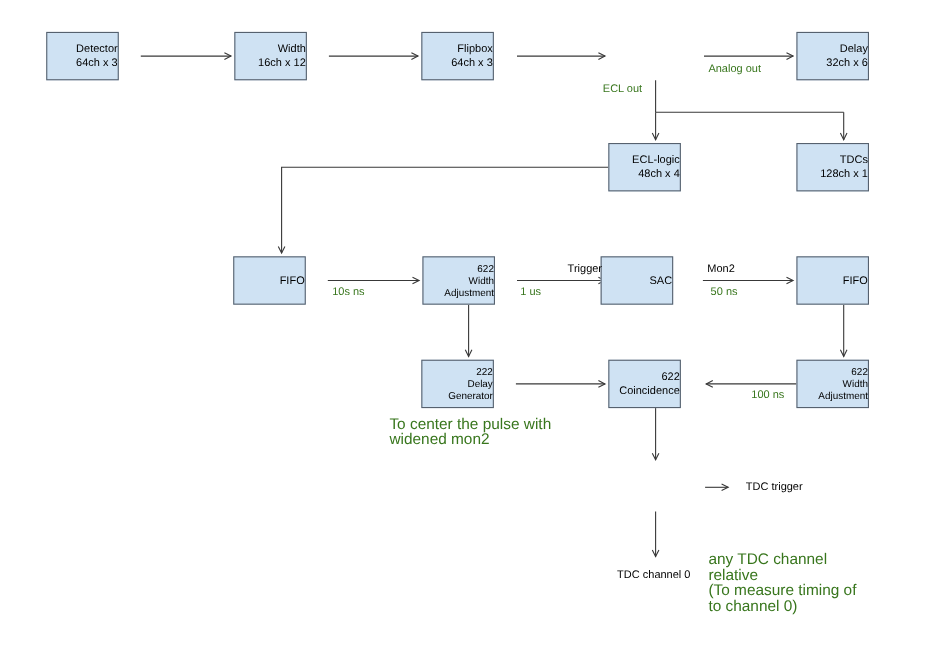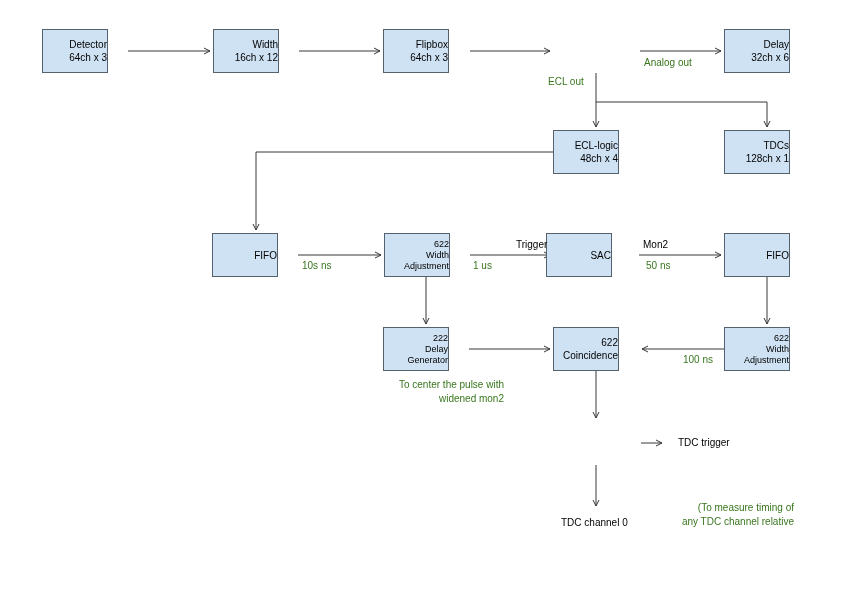--- a/index.html
+++ b/index.html
@@ -14,21 +14,21 @@
     position:absolute; width:66px; height:44px;
     background:#cfe2f3; border:1px solid #56616e;
     display:flex; flex-direction:column; align-items:flex-end; justify-content:center;
     font-size:10px; line-height:13px; color:#000000; text-align:center;
   }
   .node.three { font-size:9px; line-height:11px; }
   .node span { display:block; white-space:nowrap; }
   .lbl { position:absolute; font-size:10px; line-height:12px; white-space:nowrap; }
   .green { color:#38761d; }
   .black { color:#000000; }
-  .ann { position:absolute; font-size:10px; color:#38761d; text-align:right; line-height:14px; }
+  .ann { position:absolute; font-size:14px; color:#38761d; text-align:left; line-height:14px; }
   .ann span { display:block; }
 </style>
 </head>
 <body>
 
 <div class="canvas">
 
   <svg class="wires" viewBox="0 0 841 595" fill="none" stroke="#383838" stroke-width="1">
     <defs>
       <marker id="arr" markerWidth="9" markerHeight="9" refX="7" refY="4" orient="auto" markerUnits="userSpaceOnUse">
@@ -123,17 +123,18 @@
   <div class="lbl green" style="left:683px;top:354px">100 ns</div>
 
   <div class="lbl black" style="left:678px;top:437px">TDC trigger</div>
   <div class="lbl black" style="left:561px;top:517px">TDC channel 0</div>
 
   <div class="ann" style="left:354px;top:378px;width:150px">
     <span>To center the pulse with</span>
     <span>widened mon2</span>
   </div>
   <div class="ann" style="left:644px;top:501px;width:150px">
+    <span>any TDC channel relative</span>
     <span>(To measure timing of</span>
-    <span>any TDC channel relative</span>
+    <span>to channel 0)</span>
   </div>
 
 </div>
 
 </body></html>

